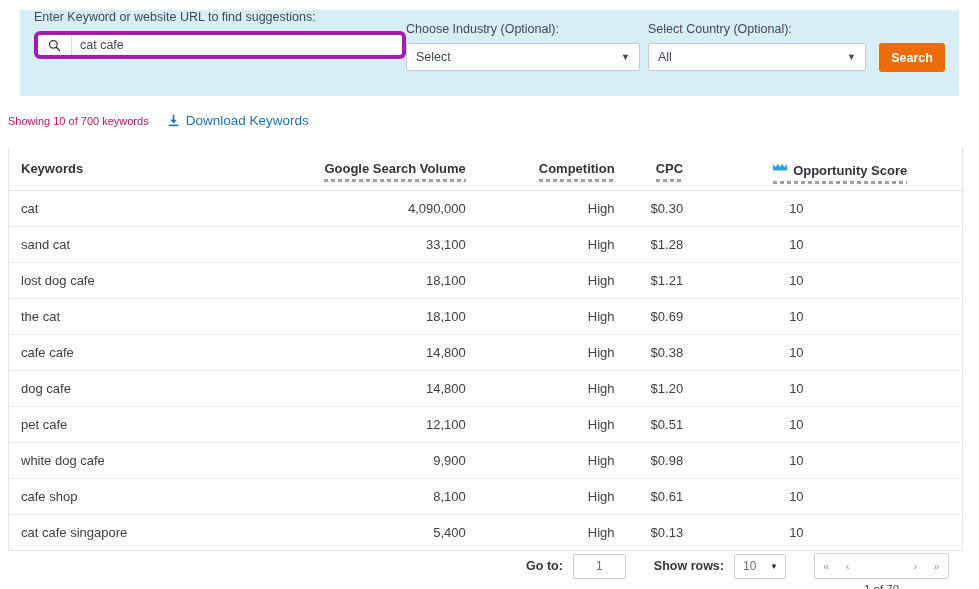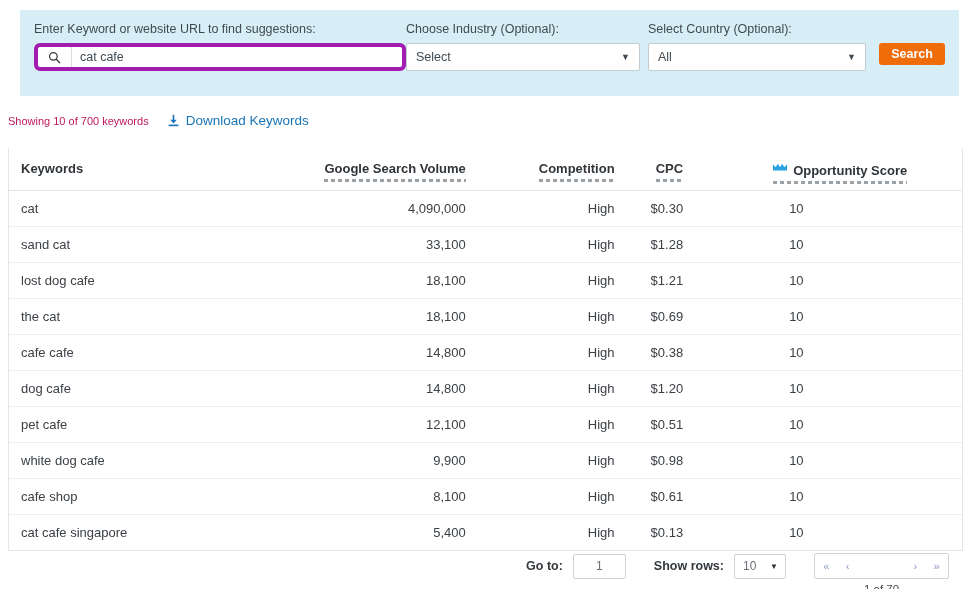--- a/index.html
+++ b/index.html
@@ -22,21 +22,21 @@
   }
   .field-group { position: absolute; }
   .field-label {
     font-size: 12.5px;
     color: #3f4a52;
     line-height: 15px;
     margin-bottom: 6px;
     white-space: nowrap;
   }
 
-  .kw-group { left: 14px; top: 12px; width: 372px; }
+  .kw-group { left: 14px; top: 0; width: 372px; }
   .kw-input-wrap {
     display: flex;
     width: 372px; height: 28px;
     background: #fff;
     border: 4px solid #a21caf;
     border-radius: 6px;
     align-items: stretch;
   }
   .kw-icon-box {
     width: 34px;
@@ -72,21 +72,21 @@
     position: absolute;
     right: 9px; top: 50%;
     transform: translateY(-50%);
     font-size: 9px;
     color: #3f4a52;
   }
 
   .search-btn {
     position: absolute;
     left: 859px; top: 33px;
-    width: 66px; height: 22px;
+    width: 66px; height: 29px;
     background: #ef6c0b;
     border: 0; border-radius: 3px;
     color: #ffffff;
     font-family: "Liberation Sans", sans-serif;
     font-size: 12.5px;
     font-weight: 700;
     cursor: pointer;
   }
 
   

